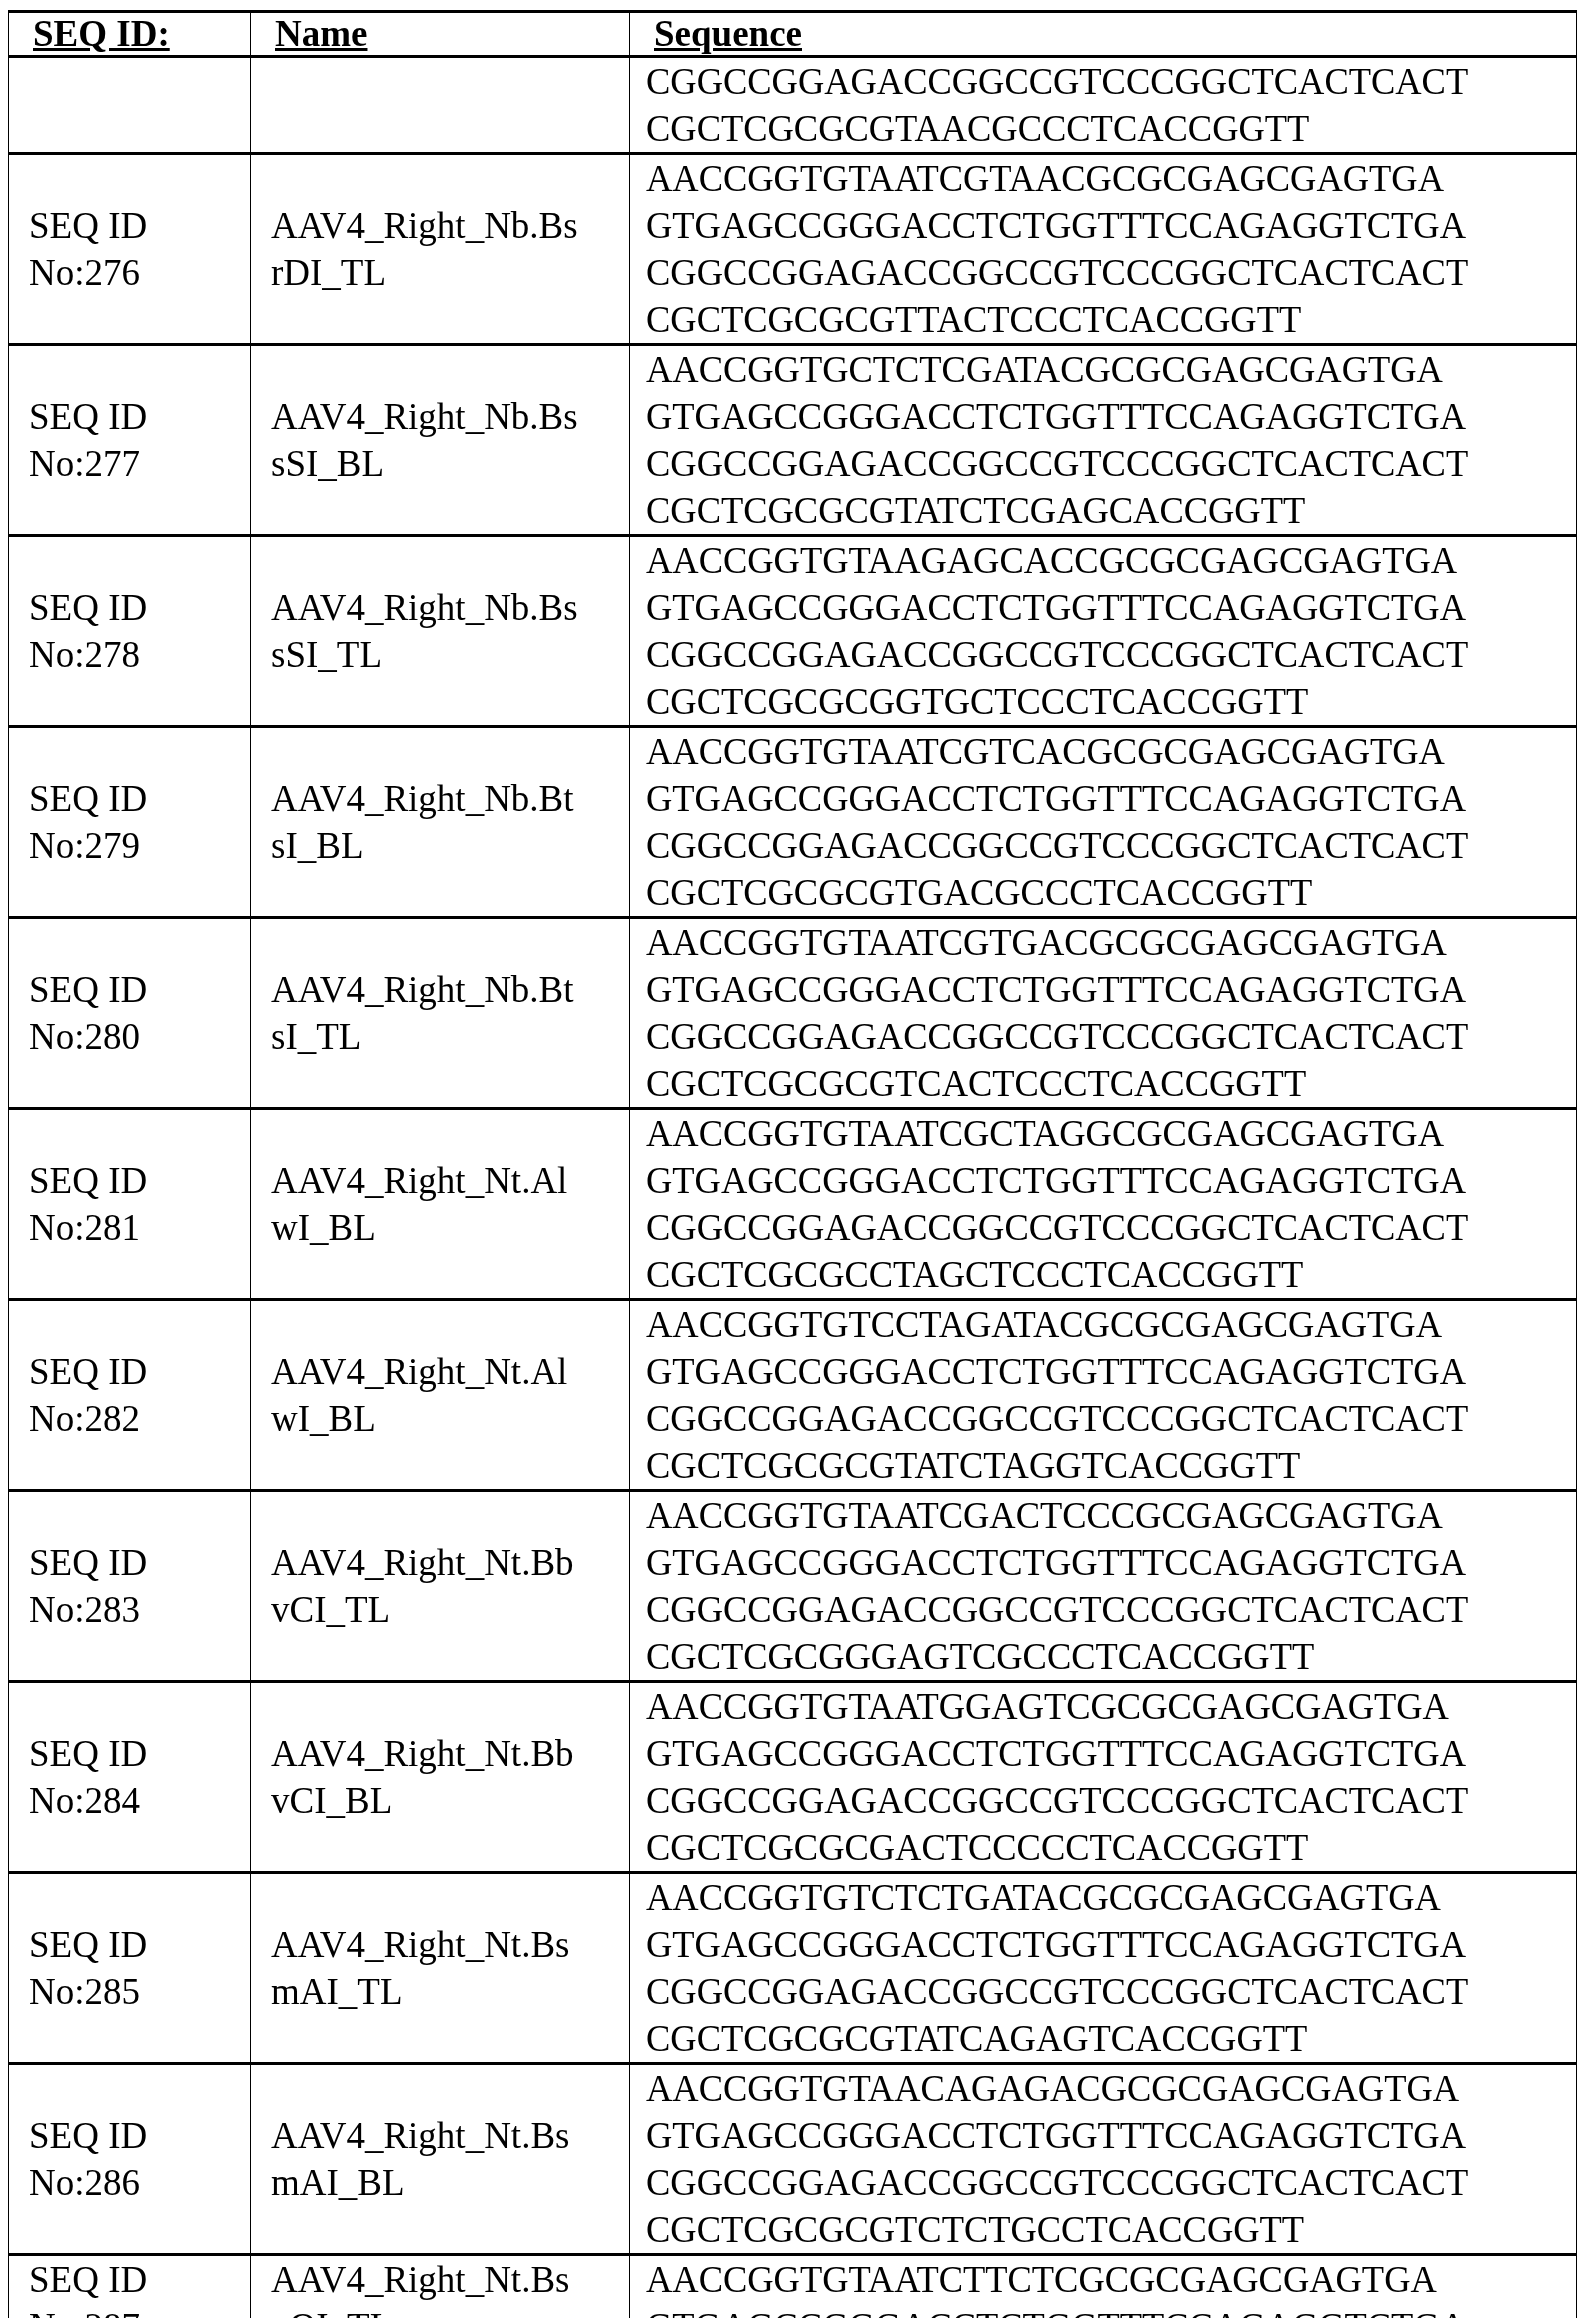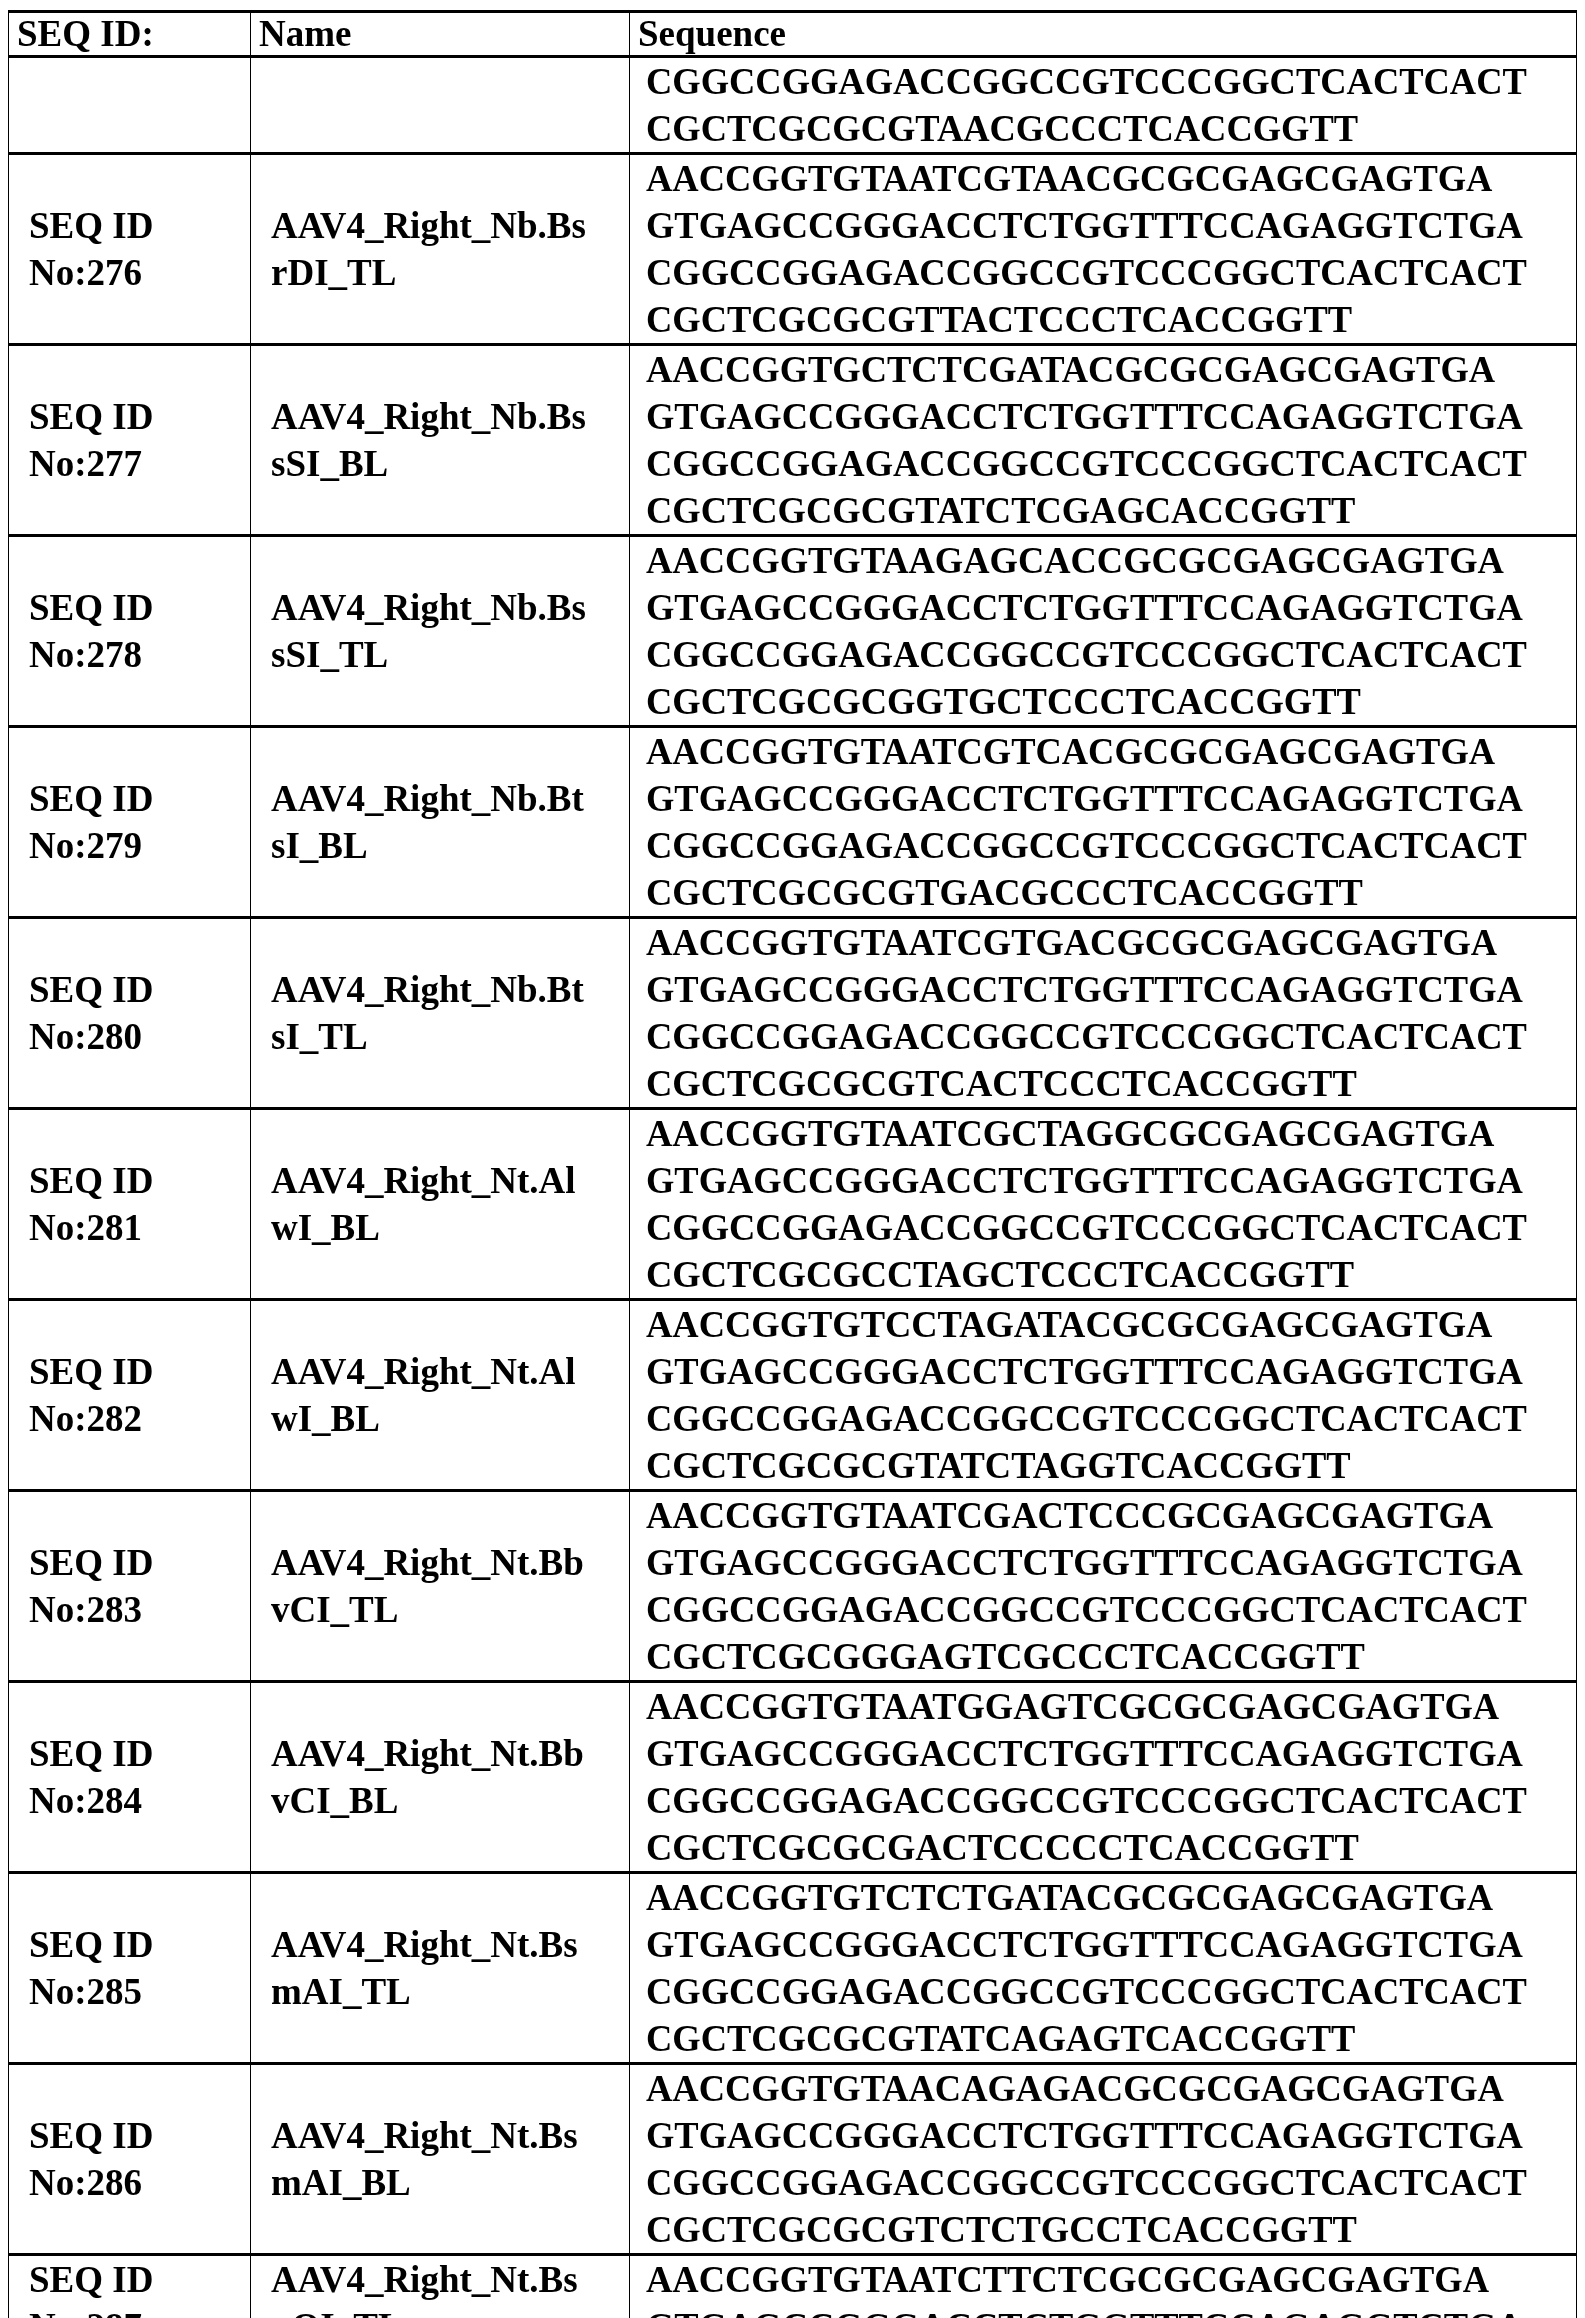--- a/index.html
+++ b/index.html
@@ -28,29 +28,30 @@
     .seq-table col.c3 { width: 947px; }
     .seq-table th, .seq-table td {
       border-left: 1.6px solid #000;
       border-right: 1.6px solid #000;
       border-top: 3.2px solid #000;
       border-bottom: 3.2px solid #000;
       vertical-align: middle;
       padding: 0 0 0 18px;
       font-size: 37px;
       line-height: 47px;
-      font-weight: bold;
+      font-weight: normal;
       text-align: left;
       overflow: hidden;
     }
     .seq-table th {
       font-weight: bold;
       height: 42px;
       line-height: 42px;
-      padding-left: 8px;
+      padding-left: 24px;
+      text-decoration: underline;
     }
     .seq-table tr.cont td { height: 90px; }
     .seq-table tr.rec td { height: 182px; padding-left: 20px; }
     .seq-table tr.rec.last td { height: 89px; }
     .cell-id, .cell-name {
       white-space: pre-line;
       word-break: break-all;
     }
     .cell-seq {
       padding-left: 16px !important;

